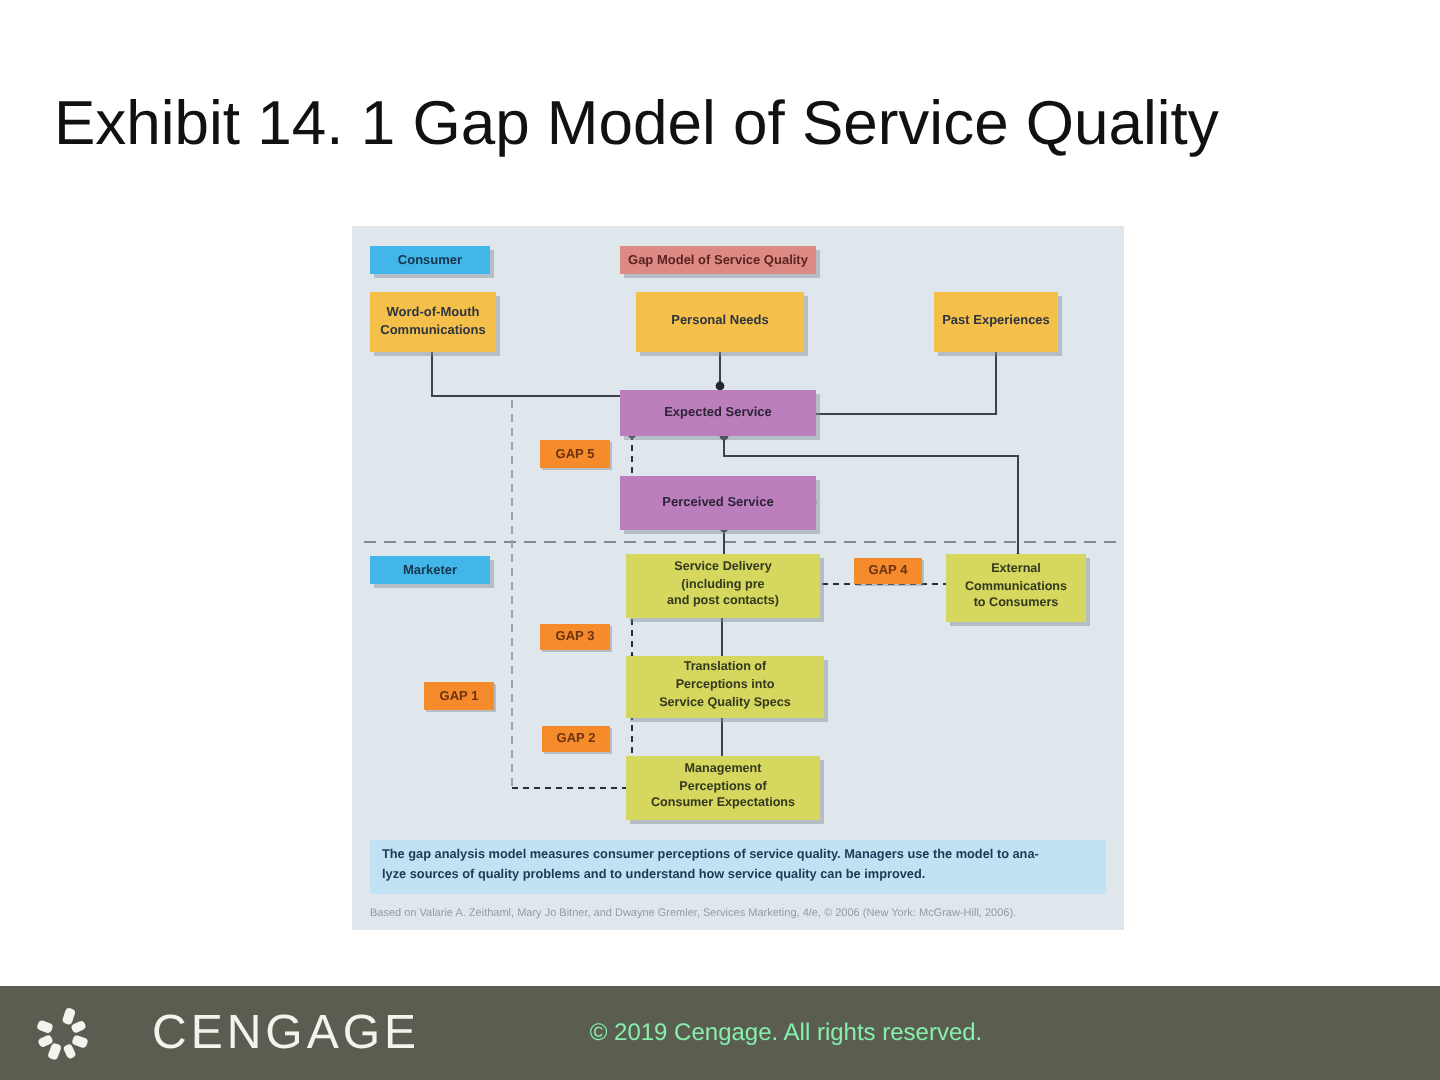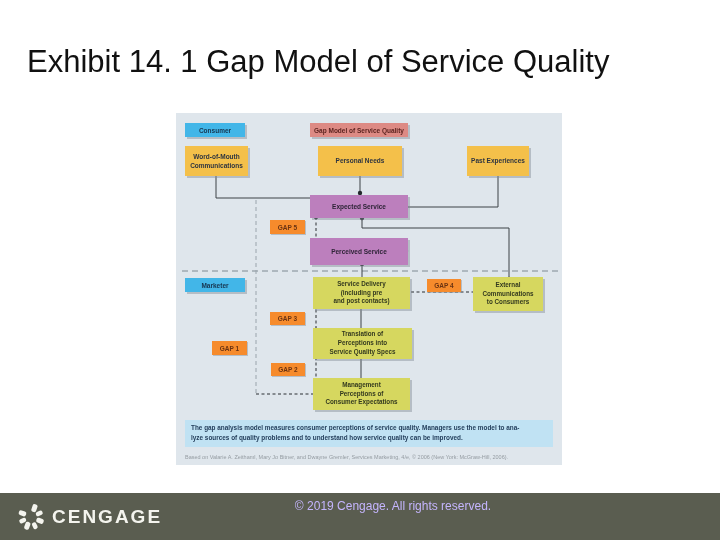--- a/index.html
+++ b/index.html
@@ -45,26 +45,26 @@
   
   .footer{
     position:absolute;left:0;top:493px;width:720px;height:47px;
     background:#5a5d50;
   }
   .logo{
     position:absolute;left:16px;top:8px;height:32px;
     display:flex;align-items:center;gap:6px;
   }
   .logo-text{
-    color:#f4f4ee;font-size:19px;letter-spacing:2px;font-weight:700;
+    color:#f4f4ee;font-size:24px;letter-spacing:2px;font-weight:400;margin-left:24px;
   }
   .copyright{
-    position:absolute;left:50%;margin-left:33px;top:6px;
+    position:absolute;left:50%;margin-left:33px;top:16px;
     transform:translateX(-50%);
-    color:#c4b5fd;font-size:12px;white-space:nowrap;
+    color:#86efac;font-size:12px;white-space:nowrap;
   }
 </style>
 </head>
 <body>
 
 <div class="slide-title">Exhibit 14. 1 Gap Model of Service Quality</div>
 
 <div class="panel">
 
   <svg class="wires" viewBox="0 0 386 352">

